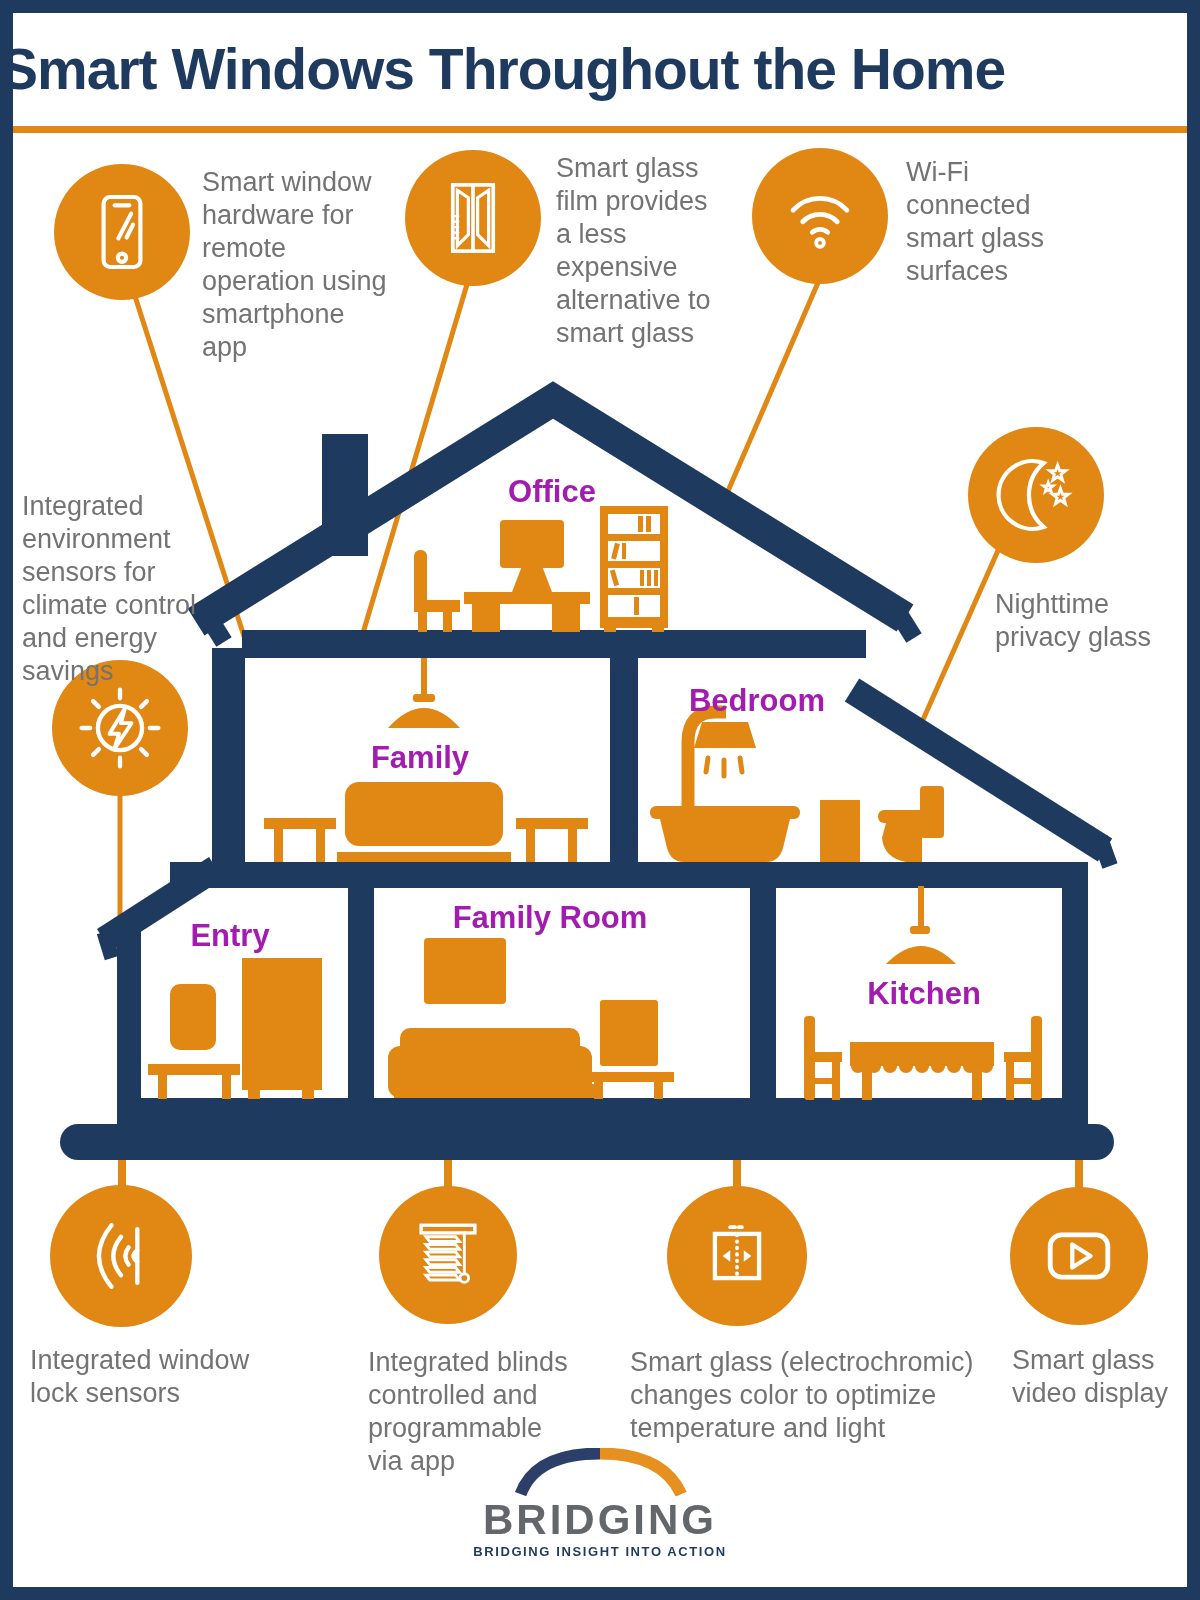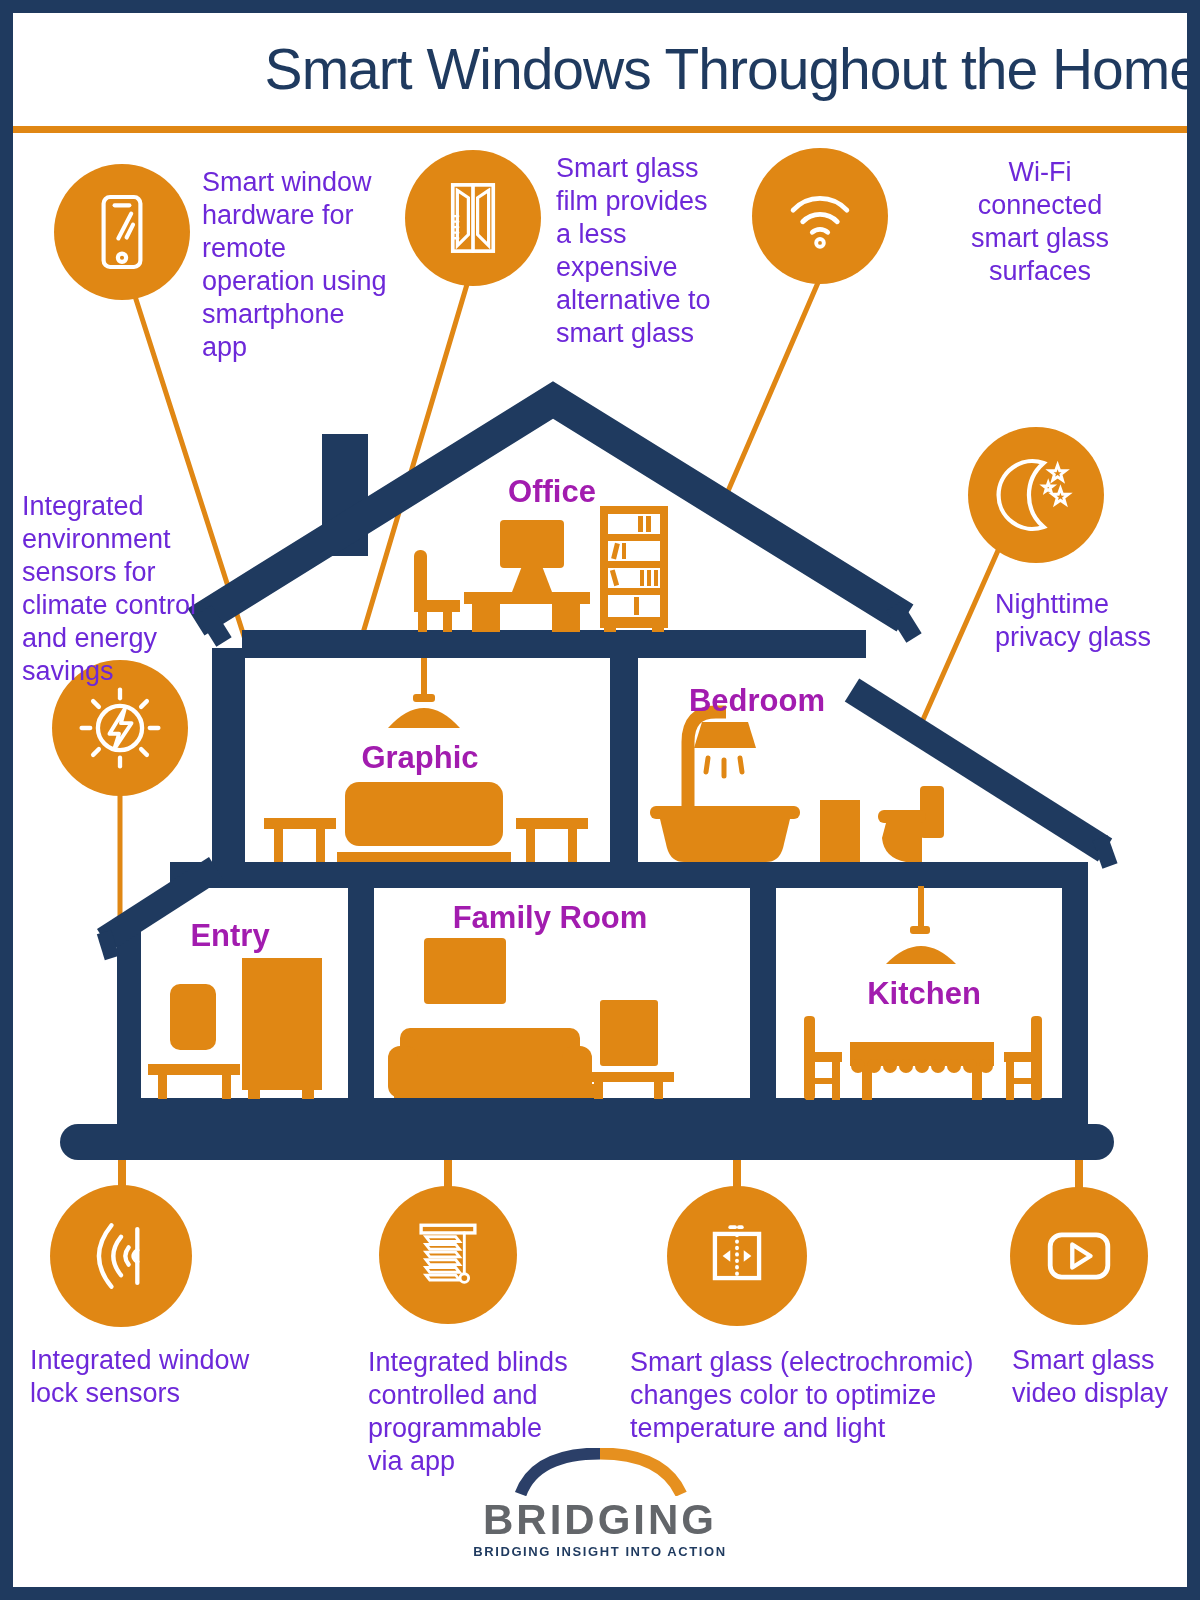--- a/index.html
+++ b/index.html
@@ -2,32 +2,32 @@
 <html><head>
 <meta charset="utf-8">
 <style>
   html,body{margin:0;padding:0;background:#e9e9e9;}
   .page{
     position:relative;width:1200px;height:1600px;background:#ffffff;
     font-family:"Liberation Sans","DejaVu Sans",sans-serif;overflow:hidden;
   }
   .frame{position:absolute;inset:0;border:13px solid #1f3a5f;pointer-events:none;z-index:60;}
   .title{
-    position:absolute;top:36px;left:0;right:0;text-align:right;
-    font-size:57px;font-weight:normal;color:#1f3a5f;letter-spacing:-1px;z-index:5;
+    position:absolute;top:36px;left:0;right:0;text-align:left;
+    font-size:57px;font-weight:bold;color:#1f3a5f;letter-spacing:-1px;z-index:5;
   }
   .rule{position:absolute;top:126px;left:0;right:0;height:7px;background:#e08714;z-index:5;}
   .svg-layer{position:absolute;left:0;top:0;width:1200px;height:1600px;z-index:1;}
   .circle{
     position:absolute;border-radius:50%;background:#e08714;z-index:10;
     display:flex;align-items:center;justify-content:center;
   }
   .circle svg{display:block;}
   .callout-text{
-    position:absolute;z-index:12;color:#6d28d9;font-size:27px;line-height:33px;
+    position:absolute;z-index:12;color:#737373;font-size:27px;line-height:33px;
     white-space:pre-line;
   }
   .room-label{
     position:absolute;z-index:12;color:#a21caf;font-size:31px;font-weight:bold;
     transform:translateX(-50%);white-space:nowrap;
   }
   .logo{position:absolute;left:0;right:0;top:1448px;text-align:center;z-index:12;}
   .logo-name{
     font-size:42px;font-weight:bold;color:#63666a;letter-spacing:3px;
     line-height:44px;margin-top:-2px;
@@ -214,21 +214,21 @@
         <rect x="1031" y="1016" width="11" height="84" rx="4"></rect>
         <rect x="1004" y="1052" width="38" height="10"></rect>
         <rect x="1006" y="1062" width="8" height="38"></rect>
           <rect x="1032" y="1062" width="8" height="38"></rect>
         <rect x="1006" y="1078" width="34" height="6"></rect>
       </g>
     </g>
   </svg>
 
   <div class="room-label" style="left:552px;top:474px;">Office</div>
-  <div class="room-label" style="left:420px;top:740px;">Graphic</div>
+  <div class="room-label" style="left:420px;top:740px;">Family</div>
   <div class="room-label" style="left:757px;top:683px;">Bedroom</div>
   <div class="room-label" style="left:230px;top:918px;">Entry</div>
   <div class="room-label" style="left:550px;top:900px;">Family Room</div>
   <div class="room-label" style="left:924px;top:976px;">Kitchen</div>
 
   <div class="circle" style="left:54px;top:164px;width:136px;height:136px;">
     <svg width="92" height="92" viewBox="0 0 100 100" fill="none" stroke="#ffffff" stroke-width="4.5" stroke-linecap="round">
       <rect x="30" y="12" width="40" height="76" rx="7"></rect>
       <line x1="42" y1="21" x2="58" y2="21"></line>
       <circle cx="50" cy="78" r="4.5"></circle>
@@ -323,21 +323,21 @@
 remote
 operation using
 smartphone
 app</div>
   <div class="callout-text" style="left:556px;top:152px;width:200px;">Smart glass
 film provides
 a less
 expensive
 alternative to
 smart glass</div>
-  <div class="callout-text" style="left:950px;top:156px;width:180px;text-align:center;">Wi-Fi
+  <div class="callout-text" style="left:906px;top:156px;width:180px;">Wi-Fi
 connected
 smart glass
 surfaces</div>
   <div class="callout-text" style="left:995px;top:588px;width:180px;">Nighttime
 privacy glass</div>
   <div class="callout-text" style="left:22px;top:490px;width:200px;">Integrated
 environment
 sensors for
 climate control
 and energy

